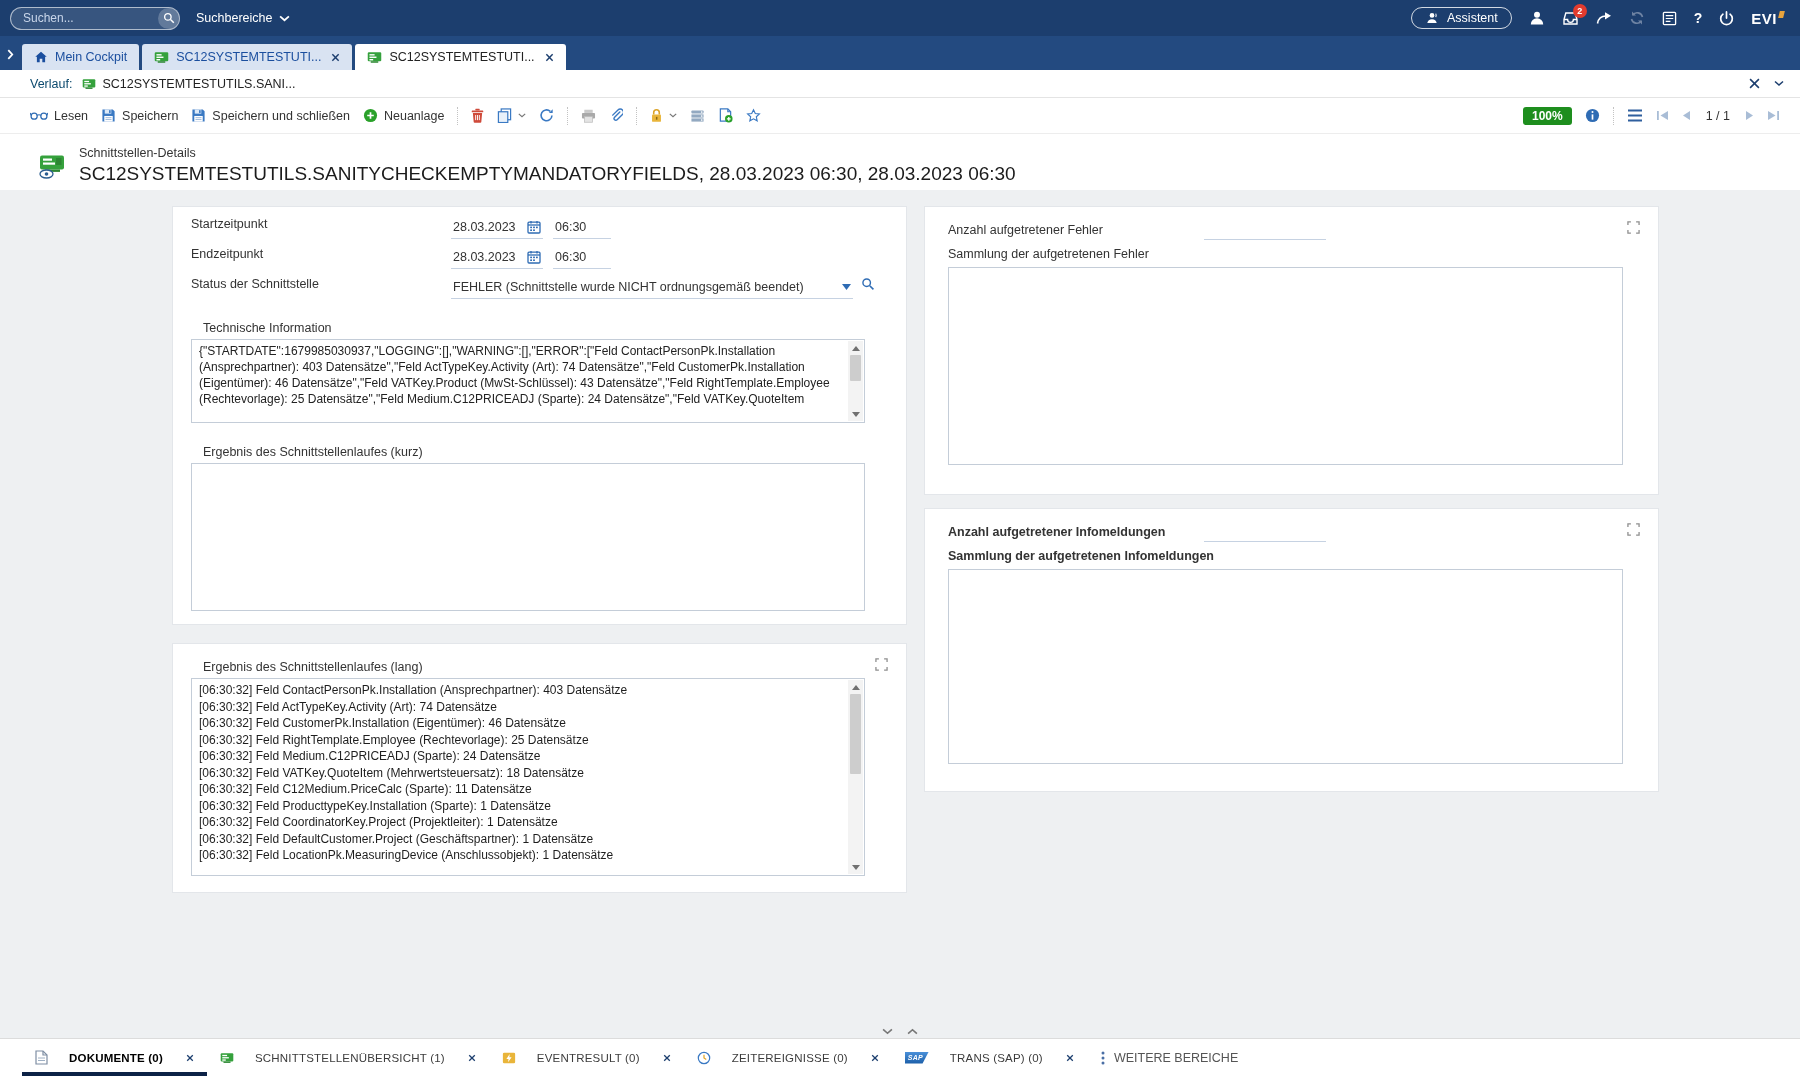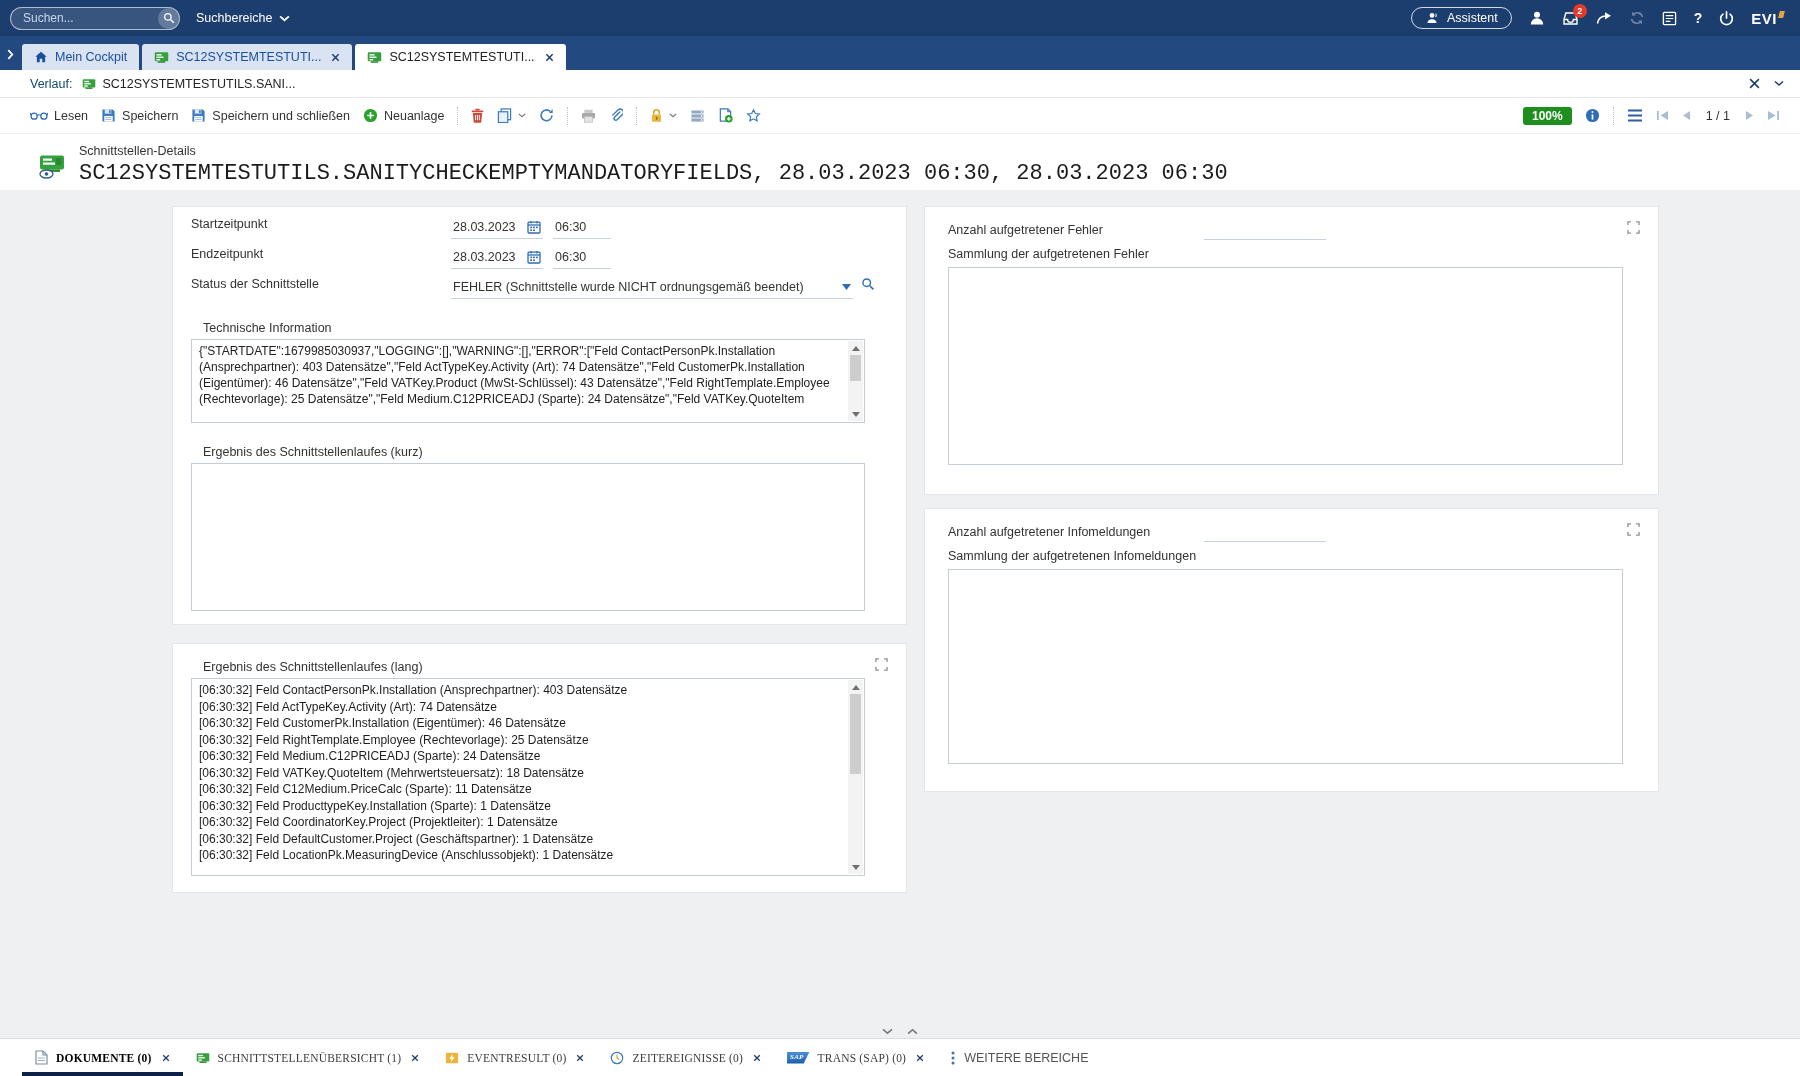--- a/index.html
+++ b/index.html
@@ -42,21 +42,21 @@
   .tsmall-chev { display:flex; margin-left:-7px; color:#777; cursor:pointer; }
   .tdiv { width:1px; height:18px; border-left:1px dotted #c3c3c3; }
   .toolbar-right { margin-left:auto; display:flex; align-items:center; gap:13px; }
   .zoom-badge { background:#1e8e1e; color:#fff; font-weight:bold; font-size:12px; padding:2px 9px; border-radius:3px; }
   .page-ind { color:#333; margin:0 2px; }
   .nav-btn { display:flex; cursor:pointer; }
 
   
   .titlebar { background:#fff; height:56px; padding:6px 0 0 38px; display:flex; gap:13px; align-items:center; flex:0 0 auto; }
   .title-texts .sub { font-size:12.5px; color:#333; margin-bottom:3px; }
-  .title-texts .main { font-size:22px; color:#1b1b1b;font-family:Liberation Mono, monospace; }
+  .title-texts .main { font-size:19px; color:#1b1b1b; }
 
   
   .content { flex:1; background:#eef0f2; position:relative; overflow:hidden; }
   .panel { position:absolute; background:#fff; border:1px solid #e3e6ea; }
   .expand-btn { position:absolute; top:14px; right:18px; cursor:pointer; display:flex; }
 
   .frow { display:flex; align-items:flex-start; height:30px; padding-left:18px; }
   .flabel { width:260px; color:#333; }
   .ufield { border-bottom:1px solid #c6d2e2; display:flex; align-items:center; gap:6px; padding:0 2px 2px 2px; height:22px; }
   .date-f { width:92px; justify-content:space-between; }
@@ -88,21 +88,21 @@
   .count-field { width:122px; border-bottom:1px solid #c6d2e2; height:19px; }
   .lbl2 { padding-left:23px; color:#333; margin-top:2px; }
   .bigbox { margin:6px 0 0 23px; width:675px; border:1px solid #c4cdd8; background:#fff; }
 
   
   .collapse-ctrls { position:absolute; bottom:3px; left:50%; transform:translateX(-50%); display:flex; gap:14px; color:#777; }
   .collapse-ctrls span { display:flex; cursor:pointer; }
 
   
   .bottombar { height:38px; background:#fff; border-top:1px solid #dcdcdc; display:flex; align-items:stretch; padding-left:22px; flex:0 0 auto; }
-  .btab { display:flex; align-items:center; gap:8px; padding:0 13px; font-size:11.5px; color:#3c3c3c; letter-spacing:.2px; cursor:pointer; border-bottom:4px solid transparent; border-top:4px solid transparent; white-space:nowrap;font-family:Liberation Serif, serif; }
+  .btab { display:flex; align-items:center; gap:21px; padding:0 13px; font-size:11.5px; color:#3c3c3c; letter-spacing:.2px; cursor:pointer; border-bottom:4px solid transparent; border-top:4px solid transparent; white-space:nowrap; }
   .btab.active { border-bottom-color:#0c2246; color:#000; font-weight:bold; }
   .btab .close { display:flex; color:#1c3e6e; margin-left:2px; cursor:pointer; }
   .more-areas { display:flex; align-items:center; gap:9px; color:#555; padding:0 14px; cursor:pointer; }
   .sap-logo { background:linear-gradient(180deg,#4a90d9,#1b5ea8); color:#fff; font-size:7px; font-weight:bold; font-style:italic; padding:2.5px 6px 2.5px 3px; clip-path:polygon(0 0,100% 0,74% 100%,0 100%); line-height:1; }
   .ic { display:inline-flex; flex:0 0 auto; }
   .ic svg { display:block; }
 </style>
 </head>
 <body>
 
@@ -594,21 +594,21 @@
           </svg>
         </span>
       <div class="count-row">
         <span class="flabel2">Anzahl aufgetretener Fehler</span>
         <span class="count-field"></span>
       </div>
       <div class="lbl2">Sammlung der aufgetretenen Fehler</div>
       <div class="bigbox" style="height:198px;"></div>
     </div>
 
-    <div class="panel" style="left:924px; top:318px; width:735px; height:284px;">
+    <div class="panel" style="left:924px; top:318px; width:735px; height:284px;font-weight:bold;">
       <span class="expand-btn">
           <svg width="13" height="13" viewBox="0 0 14 14" fill="none" stroke="#8f8f8f" stroke-width="1.4">
             <path d="M1 4.2V1h3.2M9.8 1H13v3.2M13 9.8V13H9.8M4.2 13H1V9.8"></path>
           </svg>
         </span>
       <div class="count-row">
         <span class="flabel2">Anzahl aufgetretener Infomeldungen</span>
         <span class="count-field"></span>
       </div>
       <div class="lbl2">Sammlung der aufgetretenen Infomeldungen</div>

